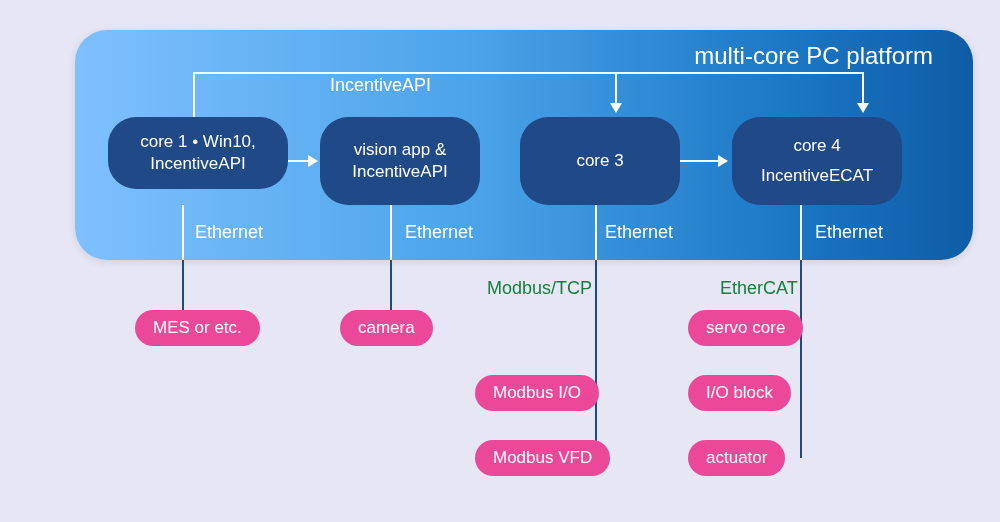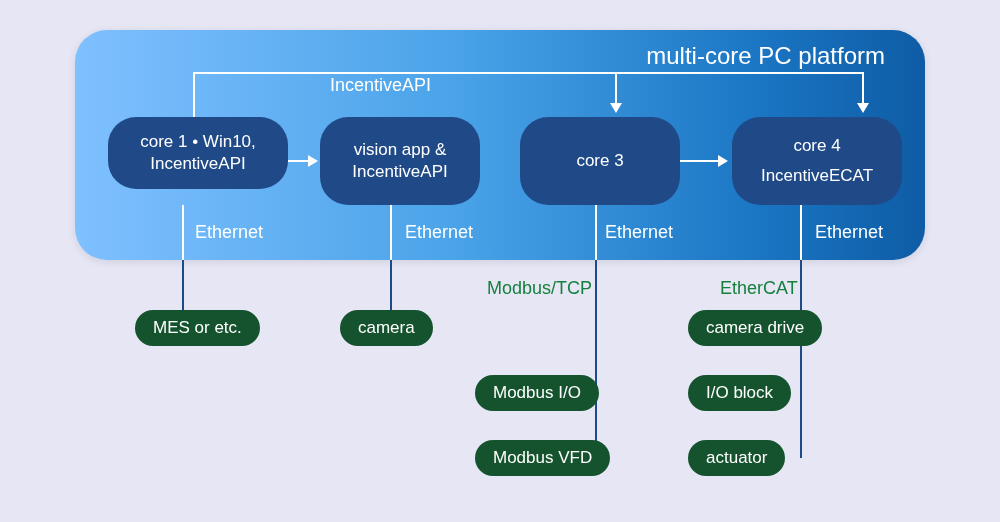--- a/index.html
+++ b/index.html
@@ -14,20 +14,21 @@
   }
   .platform {
     position: absolute;
     left: 75px;
     top: 30px;
     width: 850px;
     height: 230px;
     border-radius: 32px;
     background: linear-gradient(90deg, #7fc0ff 0%, #4aa3e8 45%, #1b76c4 80%, #0e5ca5 100%);
     box-shadow: 0 2px 8px rgba(0,0,0,0.1);
+    padding-left: 48px;
   }
   .platform-title {
     position: absolute;
     right: 40px;
     top: 12px;
     color: #fff;
     font-size: 24px;
     font-weight: 500;
   }
   .api-label {
@@ -50,21 +51,21 @@
     padding: 10px 12px;
     box-sizing: border-box;
   }
   .eth-label {
     position: absolute;
     color: #fff;
     font-size: 18px;
   }
   .peripheral {
     position: absolute;
-    background: #14532d;
+    background: #ec4899;
     border-radius: 18px;
     color: #fff;
     display: flex;
     align-items: center;
     justify-content: center;
     font-size: 17px;
     padding: 8px 18px;
     white-space: nowrap;
   }
   .bus-label {
@@ -152,15 +153,15 @@
 <div class="bus-label" style="left:487px; top:278px;">Modbus/TCP</div>
 <div class="bus-label" style="left:720px; top:278px;">EtherCAT</div>
 
 <div class="peripheral" style="left:135px; top:310px;">MES or etc.</div>
 
 <div class="peripheral" style="left:340px; top:310px;">camera</div>
 
 <div class="peripheral" style="left:475px; top:375px;">Modbus I/O</div>
 <div class="peripheral" style="left:475px; top:440px;">Modbus VFD</div>
 
-<div class="peripheral" style="left:688px; top:310px;">camera drive</div>
+<div class="peripheral" style="left:688px; top:310px;">servo core</div>
 <div class="peripheral" style="left:688px; top:375px;">I/O block</div>
 <div class="peripheral" style="left:688px; top:440px;">actuator</div>
 
 </body></html>

